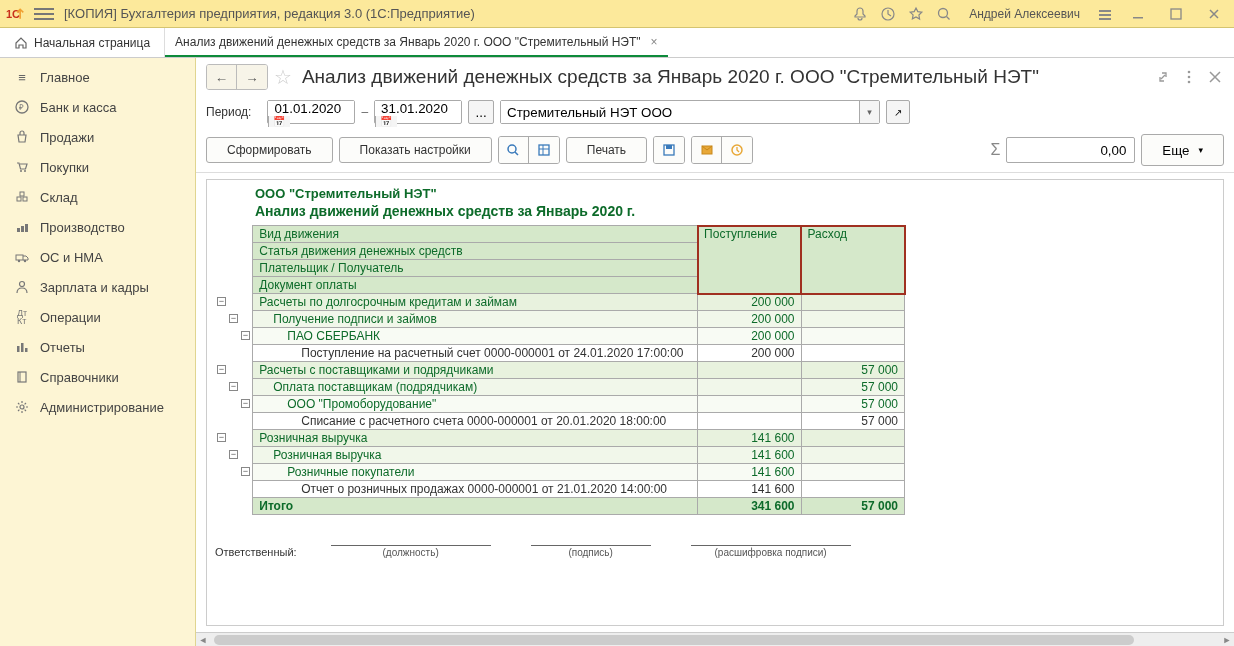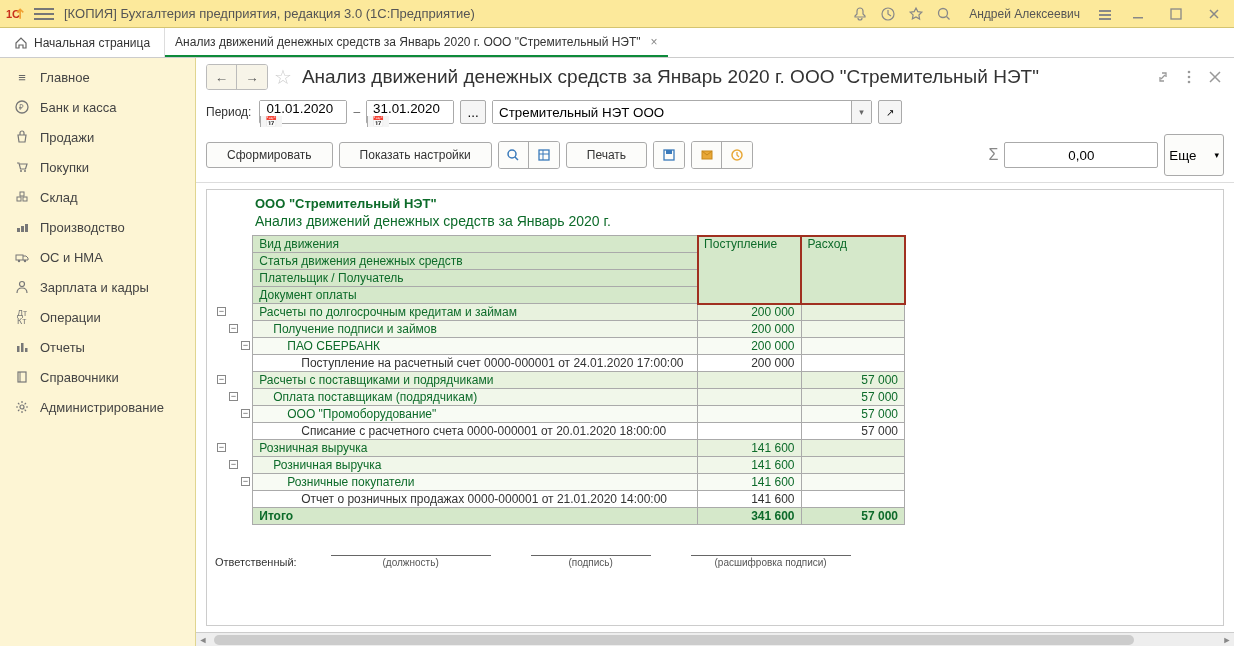--- a/index.html
+++ b/index.html
@@ -32,45 +32,45 @@
 .tool-row1 { display: flex; align-items: center; gap: 6px; padding: 6px 10px; }
 .nav-btns { display: flex; border: 1px solid #bbb; border-radius: 3px; overflow: hidden; }
 .nav-btns button { width: 30px; height: 24px; background: #f7f4e8; border: none; border-right: 1px solid #bbb; cursor: pointer; color: #555; }
 .nav-btns button:last-child { border-right: none; }
 .star { color: #ccc; font-size: 20px; cursor: pointer; }
 .page-title { font-size: 19px; color: #333; margin-left: 4px; }
 .tool-row1 .right { margin-left: auto; display: flex; gap: 8px; color: #888; }
 .tool-row1 .right > * { cursor: pointer; width: 18px; height: 18px; display: flex; align-items: center; justify-content: center; }
 
 .tool-row2 { display: flex; align-items: center; gap: 6px; padding: 4px 10px; }
-.tool-row2 label { color: #333; margin-right: 2px; }
+.tool-row2 label { color: #333; margin-right: 10px; }
 .date-input { display: flex; border: 1px solid #aaa; border-radius: 2px; height: 24px; flex-direction: column; }
 .date-input input { border: none; width: 86px; padding: 0 6px; outline: none; }
 .date-input .cal { width: 22px; border-left: 1px solid #aaa; background: #f5f5f5; display: flex; align-items: center; justify-content: center; cursor: pointer; font-size: 10px; color: #666; }
 .dash { color: #666; }
 .sel-btn { width: 26px; height: 24px; border: 1px solid #aaa; background: #f5f5f5; border-radius: 2px; cursor: pointer; }
 .org-select { display: flex; border: 1px solid #aaa; border-radius: 2px; height: 24px; flex: 0 0 380px; }
 .org-select input { border: none; flex: 1; padding: 0 6px; outline: none; }
 .org-select .dd { width: 20px; border-left: 1px solid #aaa; background: #f5f5f5; display: flex; align-items: center; justify-content: center; cursor: pointer; font-size: 9px; color: #666; }
 .ext-btn { width: 24px; height: 24px; border: 1px solid #aaa; background: #f5f5f5; border-radius: 2px; cursor: pointer; font-size: 10px; }
 
 .tool-row3 { display: flex; align-items: center; gap: 6px; padding: 6px 10px; border-bottom: 1px solid #ddd; }
 .btn { height: 26px; padding: 0 20px; border: 1px solid #aaa; background: #fcfcfa; border-radius: 3px; cursor: pointer; font-size: 12px; color: #333; display: flex; align-items: center; gap: 4px; }
 .btn-group { display: flex; border: 1px solid #aaa; border-radius: 3px; overflow: hidden; }
 .btn-group button { height: 26px; width: 30px; border: none; border-right: 1px solid #aaa; background: #fcfcfa; cursor: pointer; display: flex; align-items: center; justify-content: center; }
 .btn-group button:last-child { border-right: none; }
 .sum-box { margin-left: auto; display: flex; align-items: center; gap: 6px; }
 .sum-box .sigma { color: #888; font-size: 16px; }
-.sum-box input { width: 154px; height: 26px; border: 1px solid #aaa; border-radius: 2px; text-align: center; padding: 0 8px; }
-.more-btn { height: 42px; padding: 0 4px; border: 1px solid #aaa; background: #fcfcfa; border-radius: 3px; cursor: pointer; display: flex; align-items: center; gap: 18px; }
+.sum-box input { width: 129px; height: 26px; border: 1px solid #aaa; border-radius: 2px; text-align: right; padding: 0 8px; }
+.more-btn { height: 32px; padding: 0 20px; border: 1px solid #aaa; background: #fcfcfa; border-radius: 3px; cursor: pointer; display: flex; align-items: center; gap: 9px; }
 
 .report-area { flex: 1; overflow: auto; padding: 6px 10px 6px 10px; position: relative; }
 .report-inner { border: 1px solid #ccc; background: #fff; padding: 6px 8px 20px 8px; min-height: 100%; }
 .report-header1 { color: #0d6b2a; font-weight: bold; font-size: 13px; margin-bottom: 2px; }
-.report-header2 { color: #0d6b2a; font-weight: normal; font-size: 14px; margin-bottom: 6px; }
+.report-header2 { color: #0d6b2a; font-weight: bold; font-size: 14px; margin-bottom: 6px; }
 
 .rpt-table { border-collapse: collapse; width: 690px; font-size: 12px; }
 .rpt-table td { border: 1px solid #aaa; padding: 1px 6px; height: 17px; vertical-align: middle; }
 .hdr-block td { background: #d5e8ca; color: #0d6b2a; font-weight: normal; }
 .hdr-frame { outline: 2px solid #a03020; outline-offset: -1px; }
 .col-tree { width: 36px; border: none !important; background: #fff !important; vertical-align: top !important; padding: 0 !important; }
 .col-desc { width: 430px; }
 .col-in, .col-out { width: 100px; text-align: right; }
 .row-l0 td { background: #e8f2de; color: #0d6b2a; }
 .row-l1 td { background: #f1f7ea; color: #0d6b2a; }

